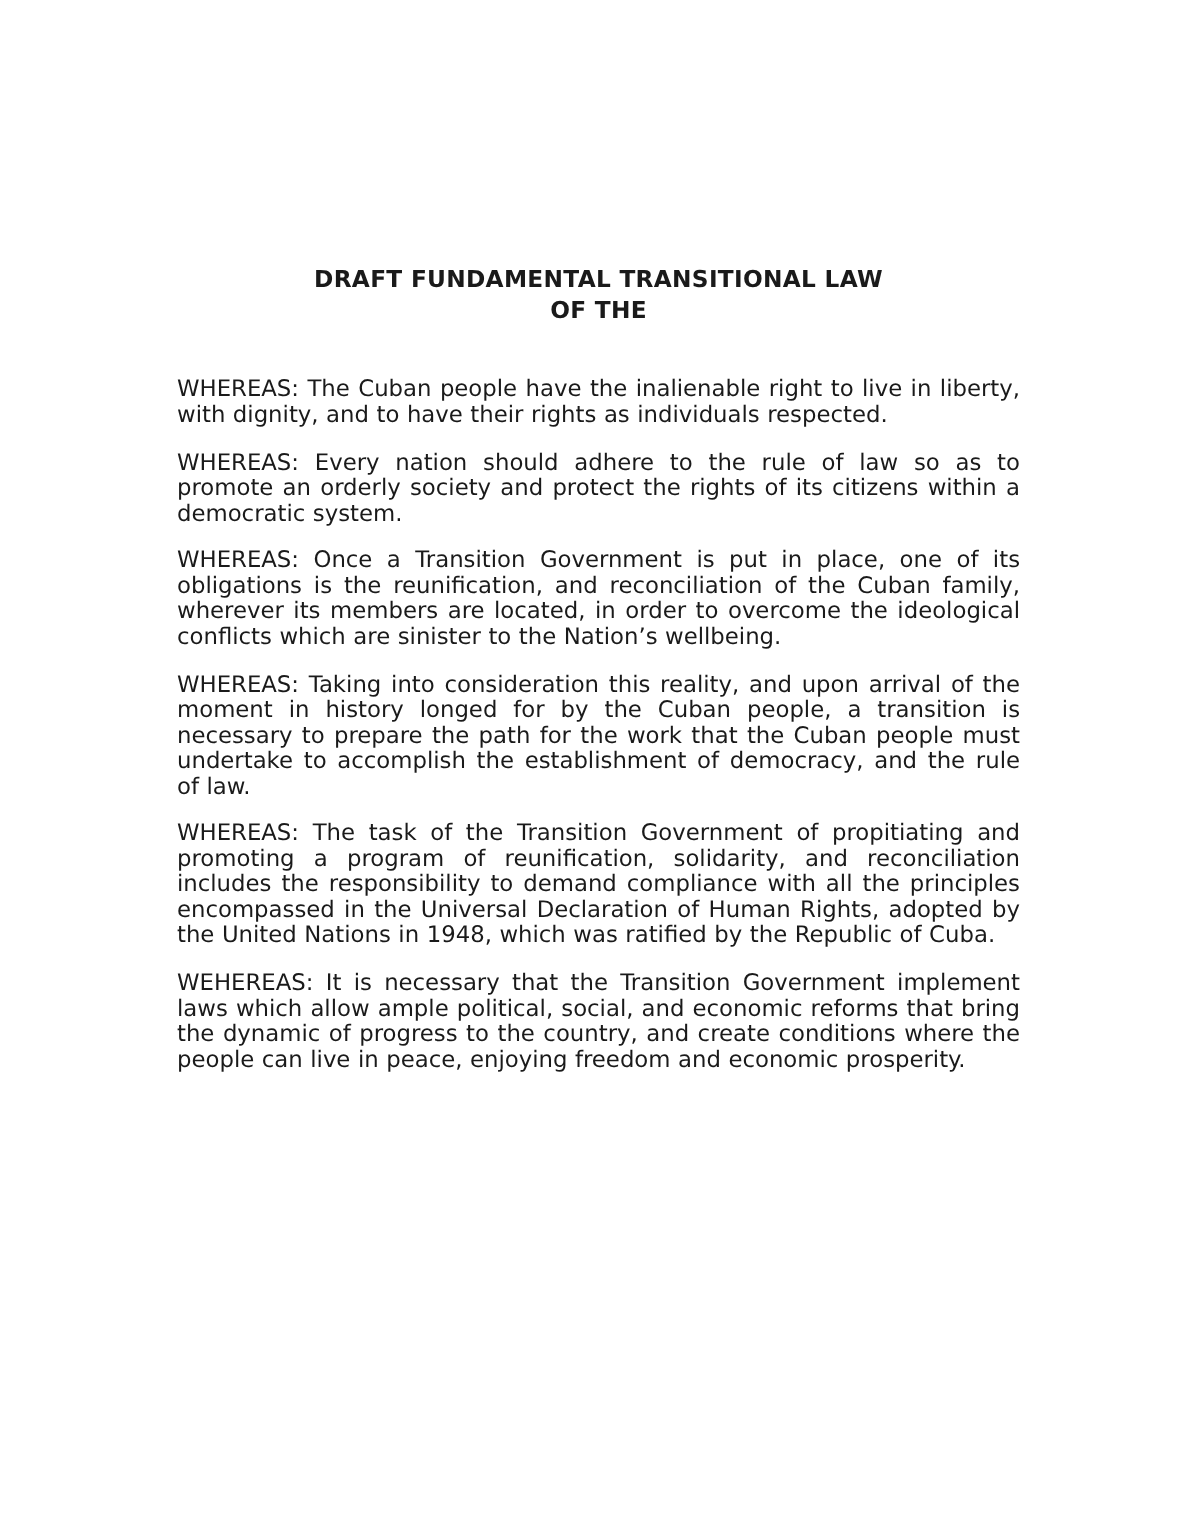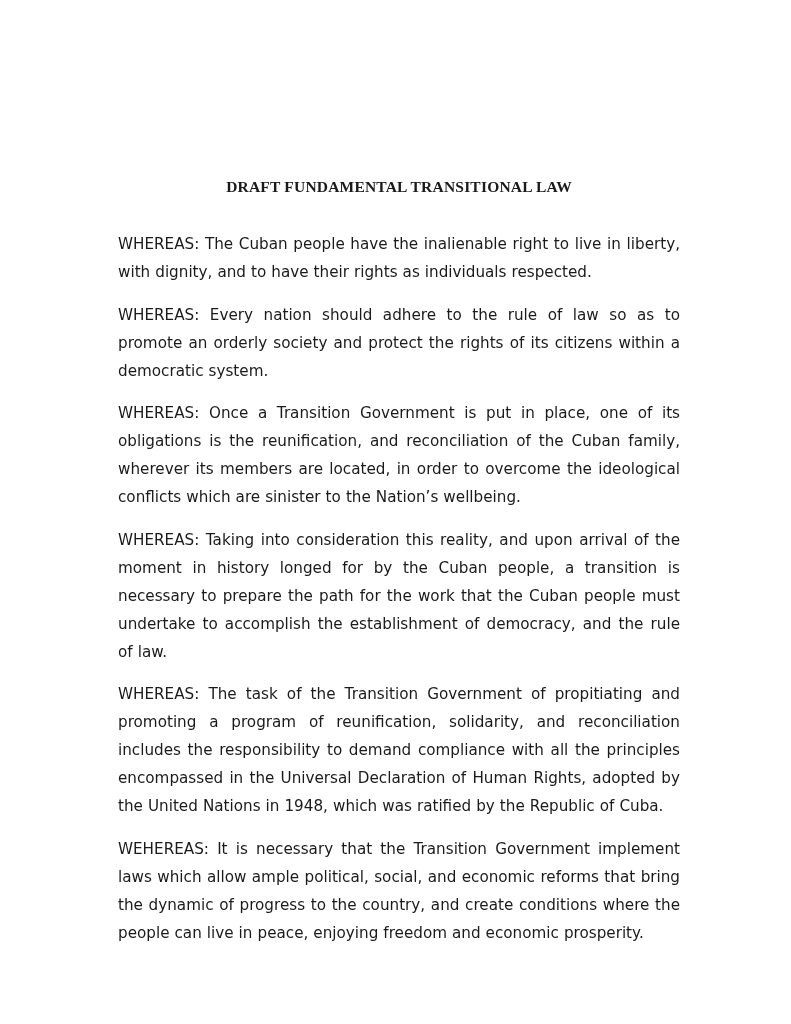--- a/index.html
+++ b/index.html
@@ -27,46 +27,46 @@
     text-align: center;
     font-weight: bold;
     font-size: 15.5px;
     line-height: 21px;
     letter-spacing: 0.2px;
     margin: 0;
   }
   .doc-title .title-line {
     display: block;
     white-space: nowrap;
-    font-family: Liberation Serif, serif;
   }
   .body-block {
     margin-top: 33px;
   }
   .para {
     text-align: justify;
     text-justify: inter-word;
     font-size: 15.2px;
-    line-height: 28px;
+    line-height: 17px;
     margin: 0 0 14.5px 0;
     hyphens: none;
     word-spacing: 0.2px;
   }
   .para:last-child {
     margin-bottom: 0;
   }
 </style>
 </head>
 <body>
 
 <div class="page">
   <div class="content">
 
     <h1 class="doc-title">
       <span class="title-line">DRAFT FUNDAMENTAL TRANSITIONAL LAW</span>
+      <span class="title-line">OF THE</span>
     </h1>
 
     <div class="body-block">
       <p class="para">WHEREAS: The Cuban people have the inalienable right to live in liberty, with dignity, and to have their rights as individuals respected.</p>
       <p class="para">WHEREAS: Every nation should adhere to the rule of law so as to promote an orderly society and protect the rights of its citizens within a democratic system.</p>
       <p class="para">WHEREAS: Once a Transition Government is put in place, one of its obligations is the reunification, and reconciliation of the Cuban family, wherever its members are located, in order to overcome the ideological conflicts which are sinister to the Nation’s wellbeing.</p>
       <p class="para">WHEREAS: Taking into consideration this reality, and upon arrival of the moment in history longed for by the Cuban people, a transition is necessary to prepare the path for the work that the Cuban people must undertake to accomplish the establishment of democracy, and the rule of law.</p>
       <p class="para">WHEREAS: The task of the Transition Government of propitiating and promoting a program of reunification, solidarity, and reconciliation includes the responsibility to demand compliance with all the principles encompassed in the Universal Declaration of Human Rights, adopted by the United Nations in 1948, which was ratified by the Republic of Cuba.</p>
       <p class="para">WEHEREAS: It is necessary that the Transition Government implement laws which allow ample political, social, and economic reforms that bring the dynamic of progress to the country, and create conditions where the people can live in peace, enjoying freedom and economic prosperity.</p>
     </div>

